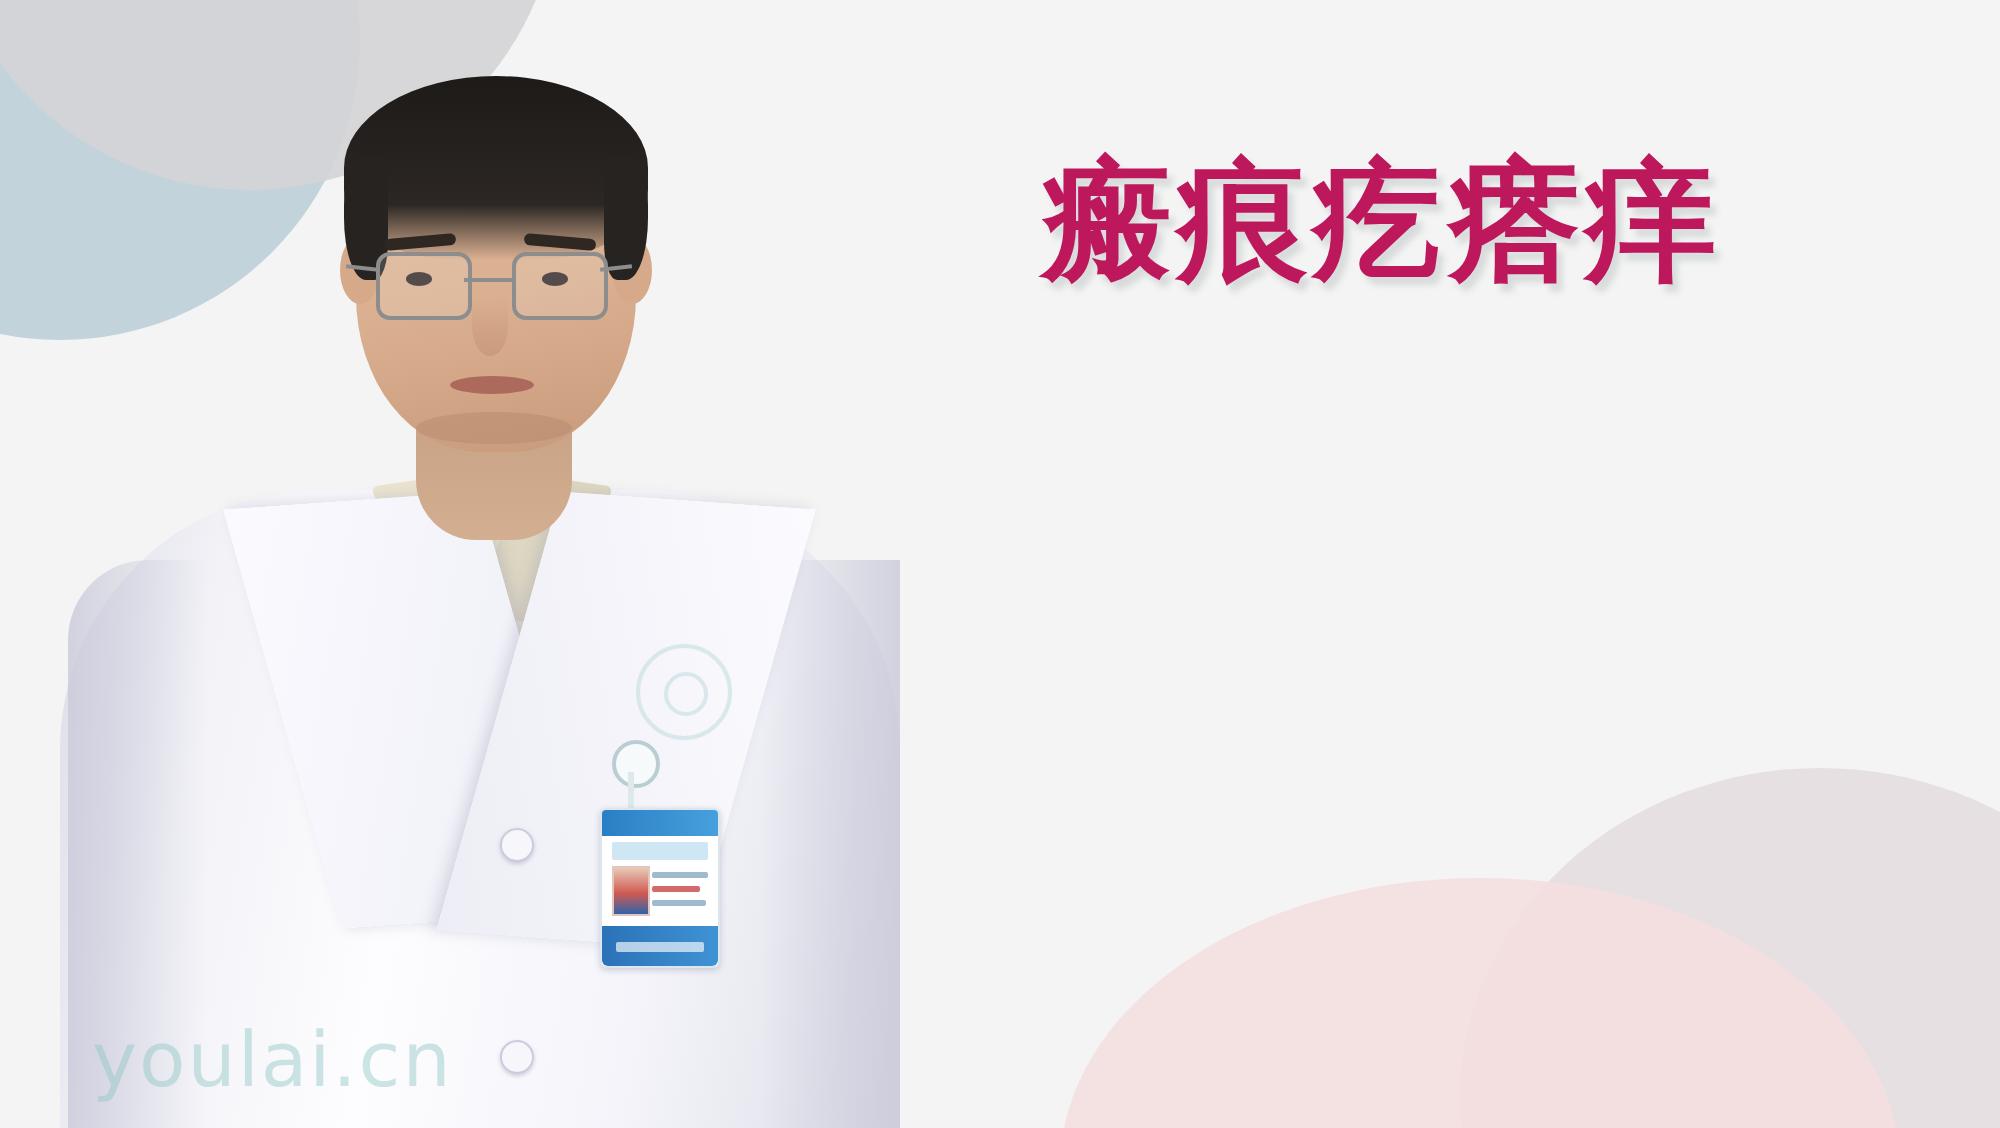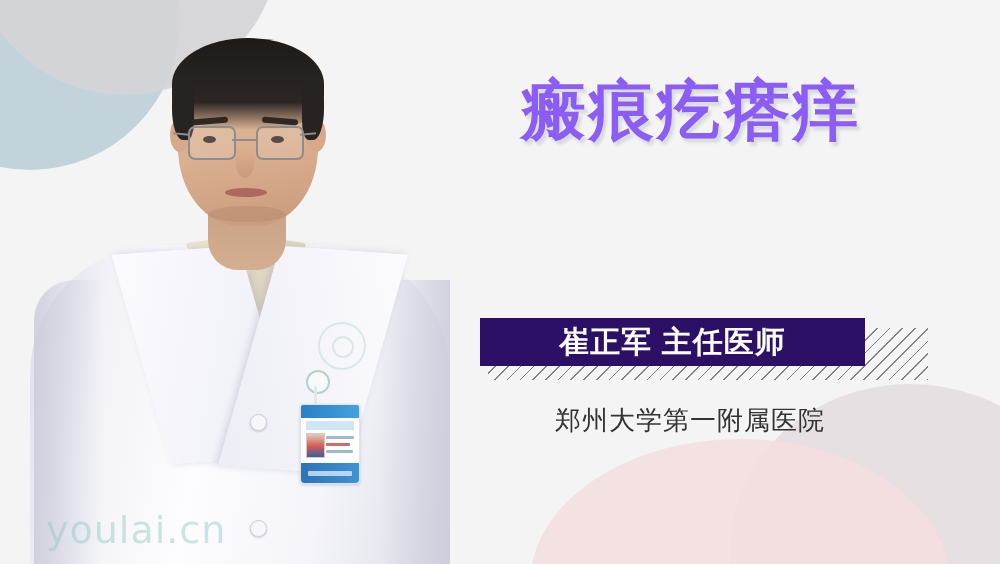--- a/index.html
+++ b/index.html
@@ -414,21 +414,21 @@
     left: 0;
     top: 72px;
     width: 440px;
     text-align: center;
   }
   .title-line {
     font-family: "Liberation Sans", "DejaVu Sans", sans-serif;
     font-weight: bold;
     font-size: 66px;
     line-height: 76px;
-    color: #8b5cf6;
+    color: #be185d;
     letter-spacing: 2px;
     text-shadow: 3px 4px 3px rgba(120,130,130,0.22);
     white-space: nowrap;
   }
 
   #name-banner-wrap {
     position: absolute;
     left: 10px;
     top: 318px;
     width: 450px;
@@ -549,28 +549,21 @@
       </div>
     </div>
   </div>
 
   <div id="content">
 
     <div id="title-block">
       <div class="title-line">瘢痕疙瘩痒</div>
     </div>
 
-    <div id="name-banner-wrap">
-      <div id="hatch"></div>
-      <div id="name-banner">
-        <span id="banner-text">崔正军   主任医师</span>
-      </div>
+
+    <div id="affiliation">
     </div>
 
-    <div id="affiliation">
-      <div class="affil-line">郑州大学第一附属医院</div>
-    </div>
-
   </div>
 
   <div id="watermark">youlai.cn</div>
 
 </div>
 
 </body></html>

